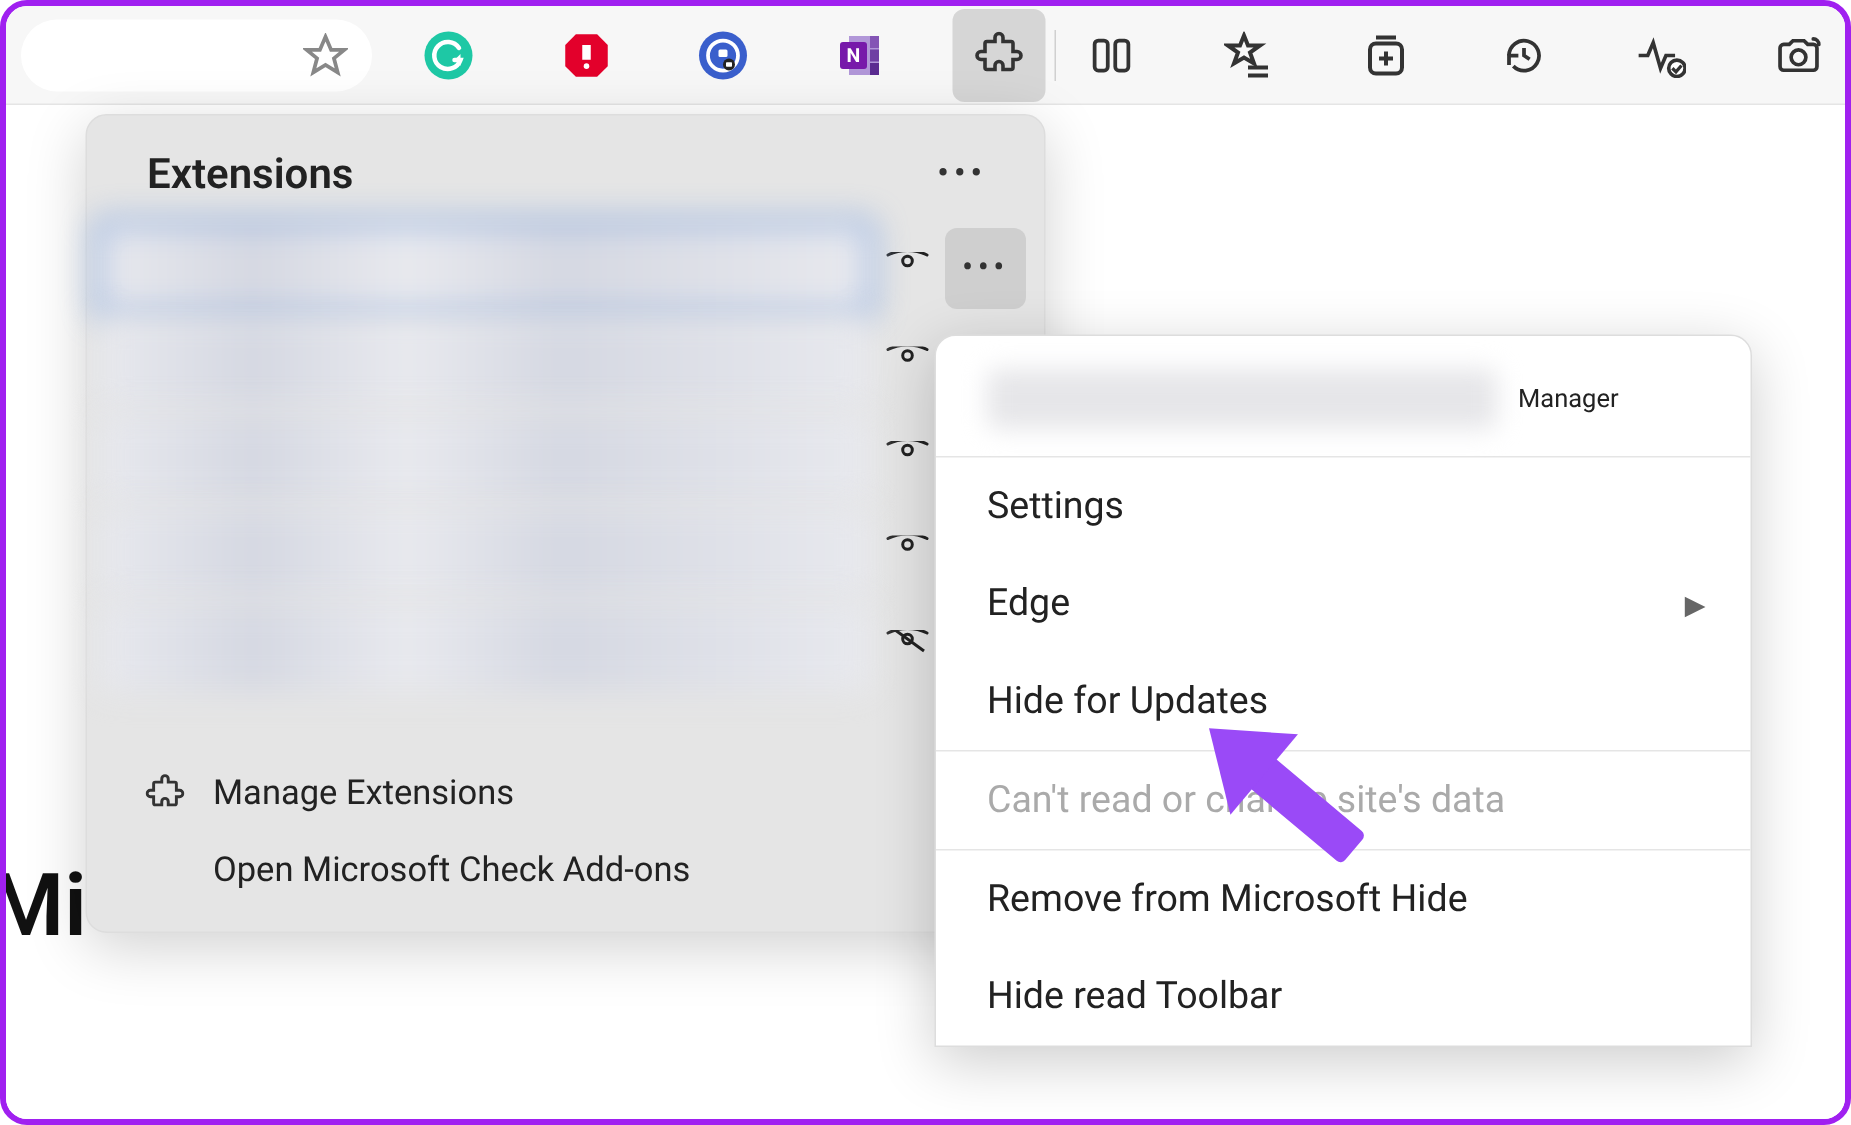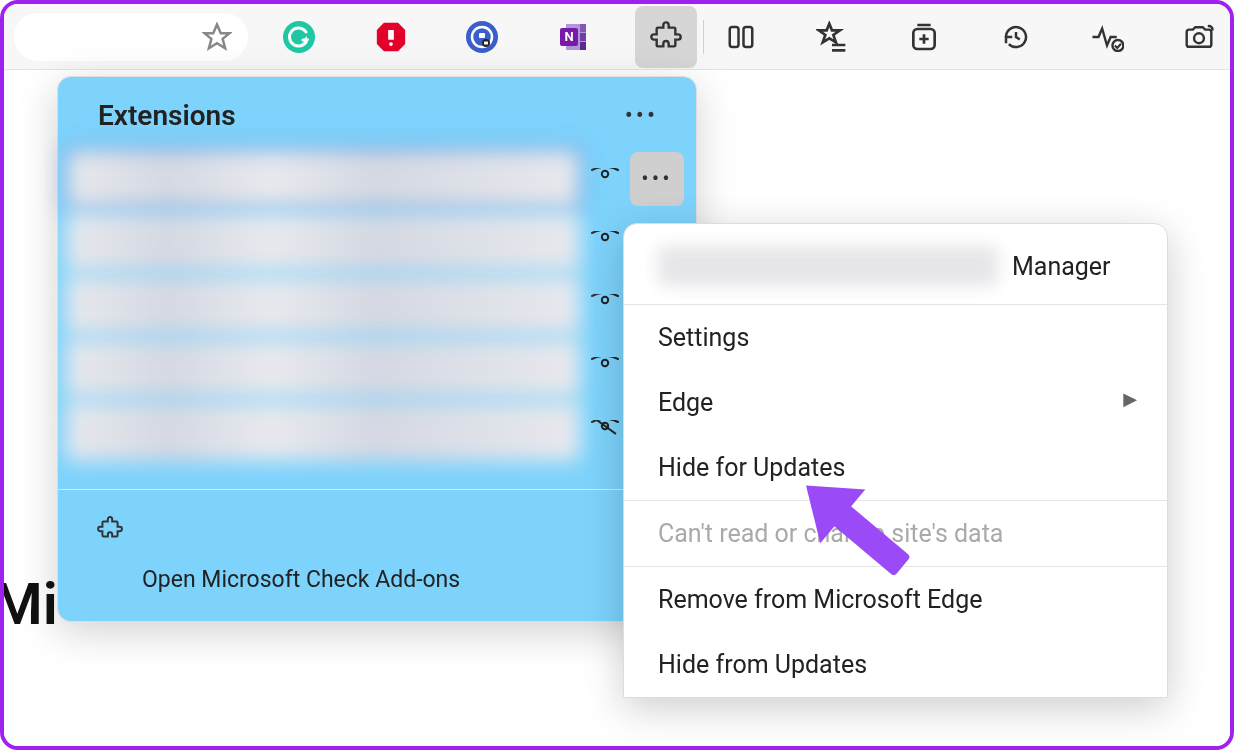--- a/index.html
+++ b/index.html
@@ -65,21 +65,21 @@
   color: #111;
 }
 
 
 .ext-panel {
   position: absolute;
   left: 53px;
   top: 72px;
   width: 640px;
   height: 546px;
-  background: #7dd3fc;
+  background: #e5e5e5;
   border: 1px solid #ddd;
   border-radius: 14px;
   box-shadow: 0 10px 40px rgba(0,0,0,0.18);
   display: flex;
   flex-direction: column;
 }
 .ext-header {
   display: flex;
   align-items: center;
   justify-content: space-between;
@@ -166,26 +166,27 @@
   gap: 14px;
   border-bottom: 1px solid #e5e5e5;
 }
 .ctx-blur {
   flex: 0 0 340px;
   height: 40px;
   filter: blur(8px);
   background: #e6e6e9;
   border-radius: 6px;
 }
-.ctx-header-label { font-size: 25px; color: #222; }
+.ctx-header-label { font-size: 17px; color: #222; }
 .ctx-item {
   padding: 18px 30px 18px 34px;
   font-size: 25px;
   color: #222;
   display: flex;
+  align-items: center;
   justify-content: space-between;
 }
 .ctx-item.disabled { color: #aaa; }
 .ctx-sep { height: 1px; background: #e5e5e5; }
 .ctx-arrow { color: #666; font-size: 18px; }
 
 
 .arrow-wrap {
   position: absolute;
   left: 812px;
@@ -376,20 +377,21 @@
         <div class="ext-row-more">•••</div>
       </div>
     </div>
   <div class="ext-footer">
     <div class="ext-foot-item">
       <span class="ext-foot-icon">
         <svg width="26" height="26" viewBox="0 0 24 24" fill="none" stroke="#333" stroke-width="1.8">
             <path d="M10 3 a2 2 0 0 1 4 0 v2 h4 a1 1 0 0 1 1 1 v4 h2 a2 2 0 0 1 0 4 h-2 v4 a1 1 0 0 1 -1 1 h-4 v-2 a2 2 0 0 0 -4 0 v2 h-4 a1 1 0 0 1 -1 -1 v-4 h-2 a2 2 0 0 1 0 -4 h2 v-4 a1 1 0 0 1 1 -1 h4 z"></path>
           </svg>
       </span>
+      <span>Manage Extensions</span>
     </div>
     <div class="ext-foot-item">
       <span class="ext-foot-icon"></span>
       <span>Open Microsoft Check Add-ons</span>
     </div>
   </div>
 </div>
 
 <div class="ctx-menu">
   <div class="ctx-header">
@@ -408,24 +410,24 @@
         <span>Hide for Updates</span>
       </div>
     </div>
   <div class="ctx-sep"></div>
   <div class="ctx-item disabled">
     <span>Can't read or change site's data</span>
   </div>
   <div class="ctx-sep"></div>
   <div id="ctx-items-2">
       <div class="ctx-item">
-        <span>Remove from Microsoft Edge</span>
+        <span>Remove from Microsoft Hide</span>
       </div>
       <div class="ctx-item">
-        <span>Hide from Updates</span>
+        <span>Hide read Toolbar</span>
       </div>
     </div>
 </div>
 
 <div class="arrow-wrap">
   <div class="arrow-head"></div>
   <div class="arrow-stem"></div>
 </div>
 
 </body></html>

